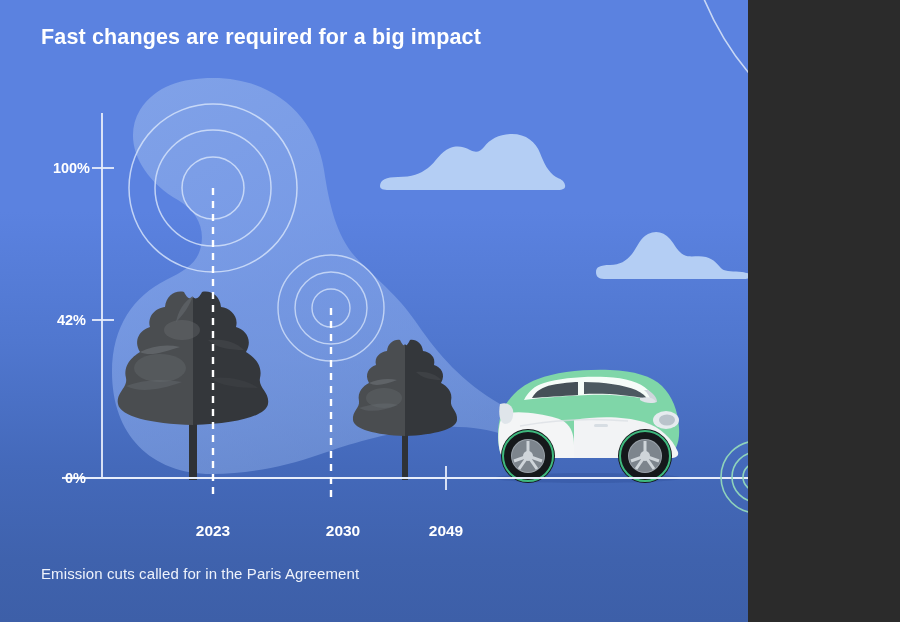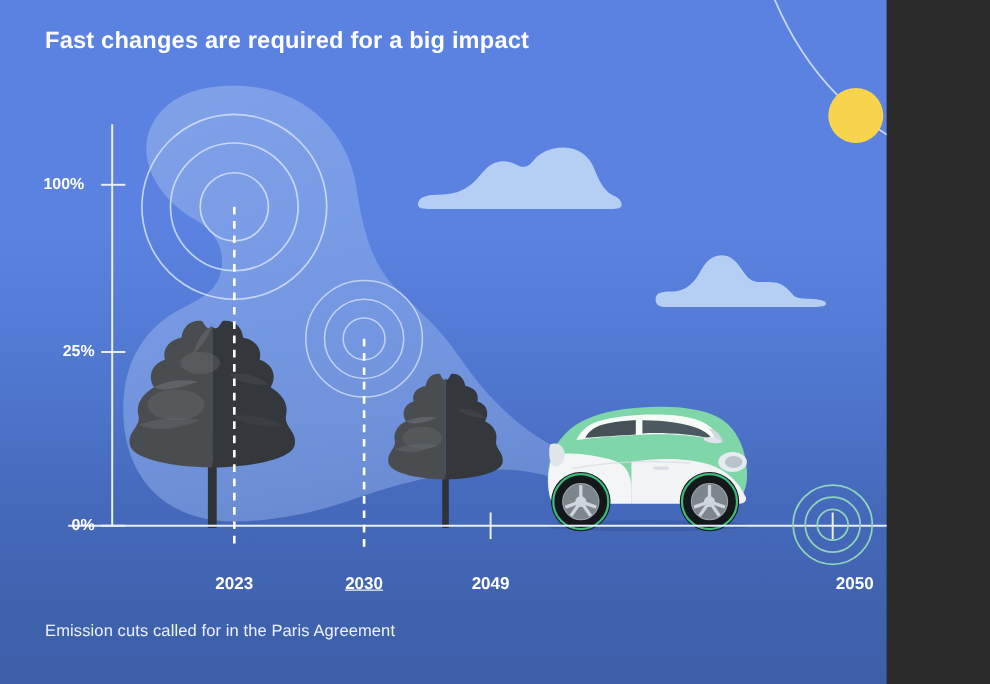--- a/index.html
+++ b/index.html
@@ -2,21 +2,21 @@
 <html><head>
 <meta charset="utf-8">
 <style>
   html, body {
     margin: 0;
     padding: 0;
     background: #2b2b2b;
   }
   #stage {
     position: relative;
-    width: 806px;
+    width: 748px;
     height: 622px;
     overflow: hidden;
     font-family: "Liberation Sans", sans-serif;
     background: linear-gradient(to bottom,
         #5b82e0 0%,
         #5b82e0 34%,
         #5077cf 55%,
         #4469ba 75%,
         #3f62ad 90%,
         #3d5fa8 100%);
@@ -323,22 +323,22 @@
           <circle cx="757" cy="477" r="25"></circle>
           <circle cx="757" cy="477" r="14"></circle>
         </g>
       </g>
     </svg>
   </div>
 
   <div id="title">Fast changes are required for a big impact</div>
   <div id="caption">Emission cuts called for in the Paris Agreement</div>
 
-  <div class="ylabel" style="left:15px; width:86px; top:168px;text-align:center;">100%</div>
-  <div class="ylabel" style="left:0px; width:86px; top:320px;">25%</div>
+  <div class="ylabel" style="left:4px; width:86px; top:168px;">100%</div>
+  <div class="ylabel" style="left:0px; width:86px; top:320px;">42%</div>
   <div class="ylabel" style="left:0px; width:86px; top:478px;">0%</div>
 
   <div class="xlabel" style="left:213px;">2023</div>
-  <div class="xlabel" style="left:331px;text-decoration:underline;">2030</div>
+  <div class="xlabel" style="left:343px;">2030</div>
   <div class="xlabel" style="left:446px;">2049</div>
   <div class="xlabel" style="left:777px;">2050</div>
 
 </div>
 
 </body></html>

